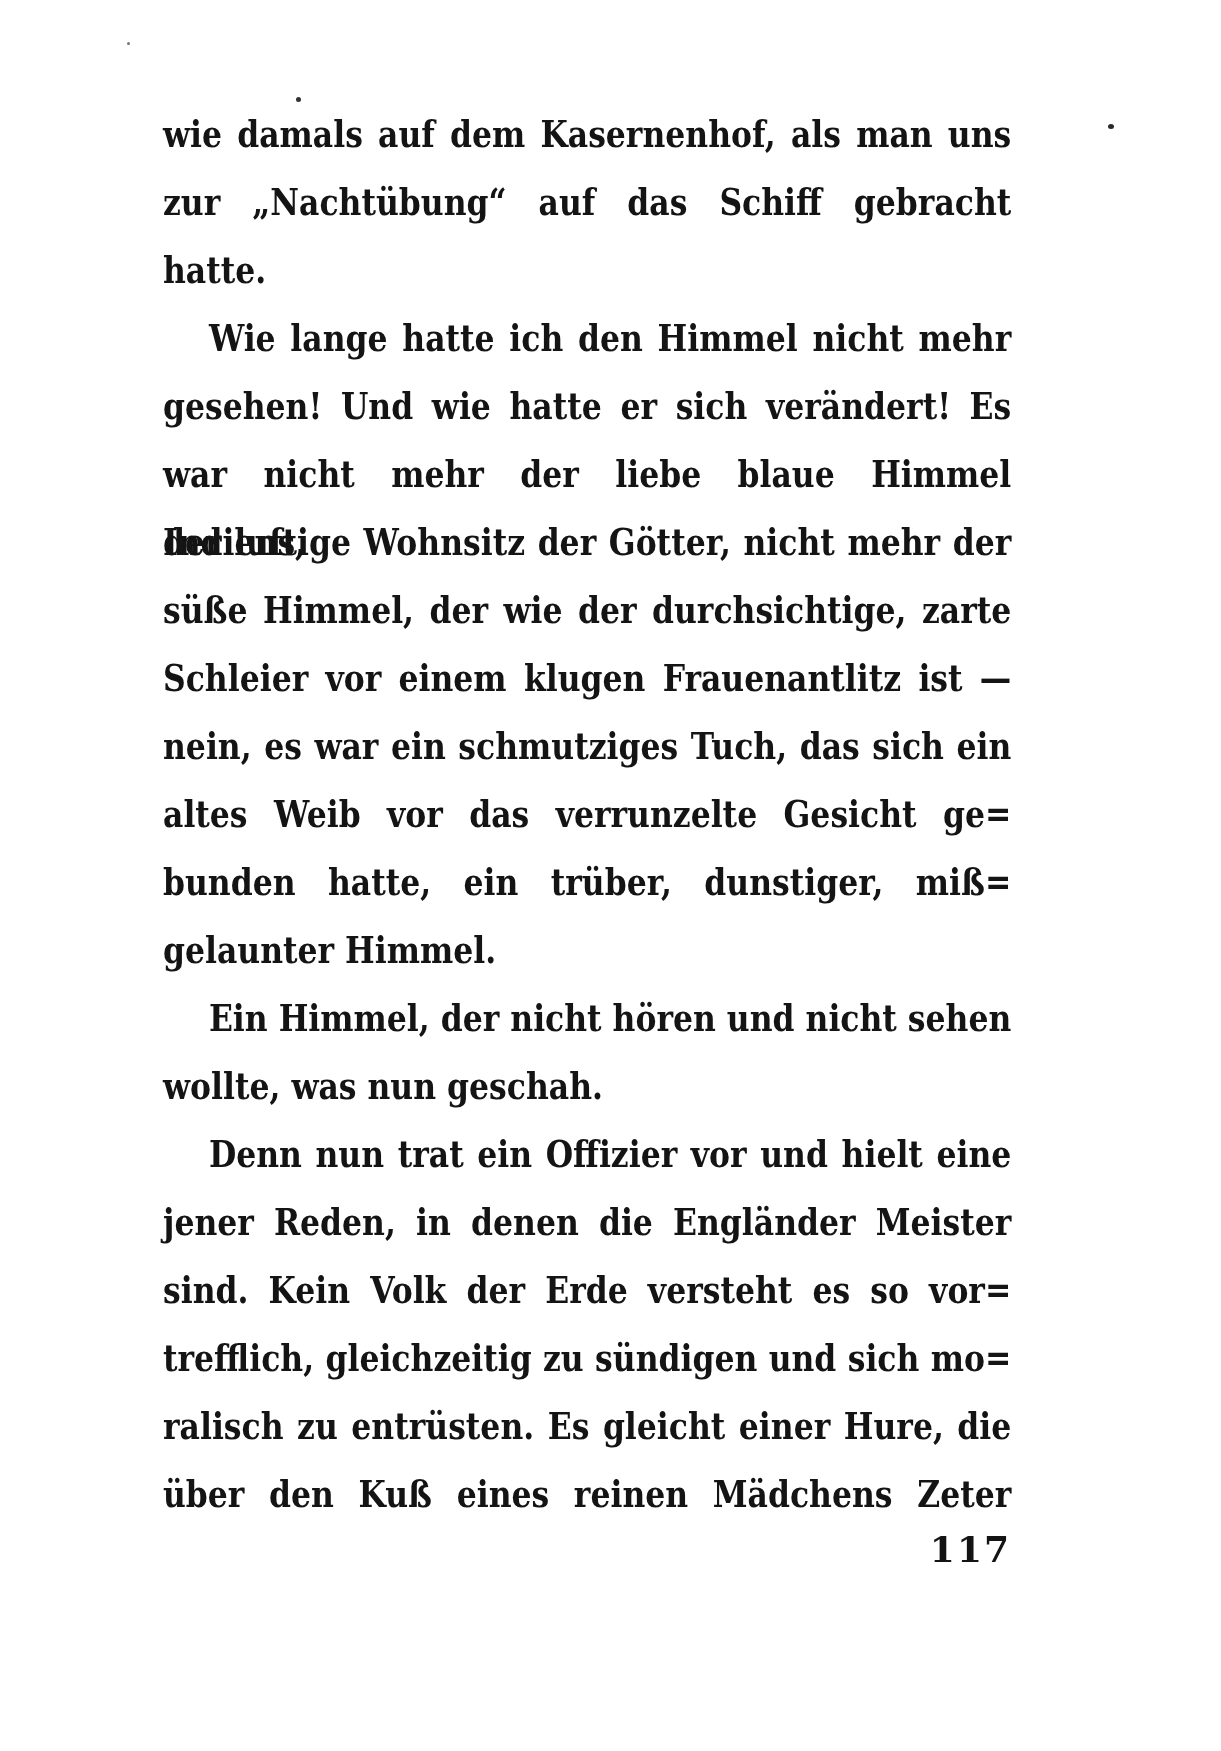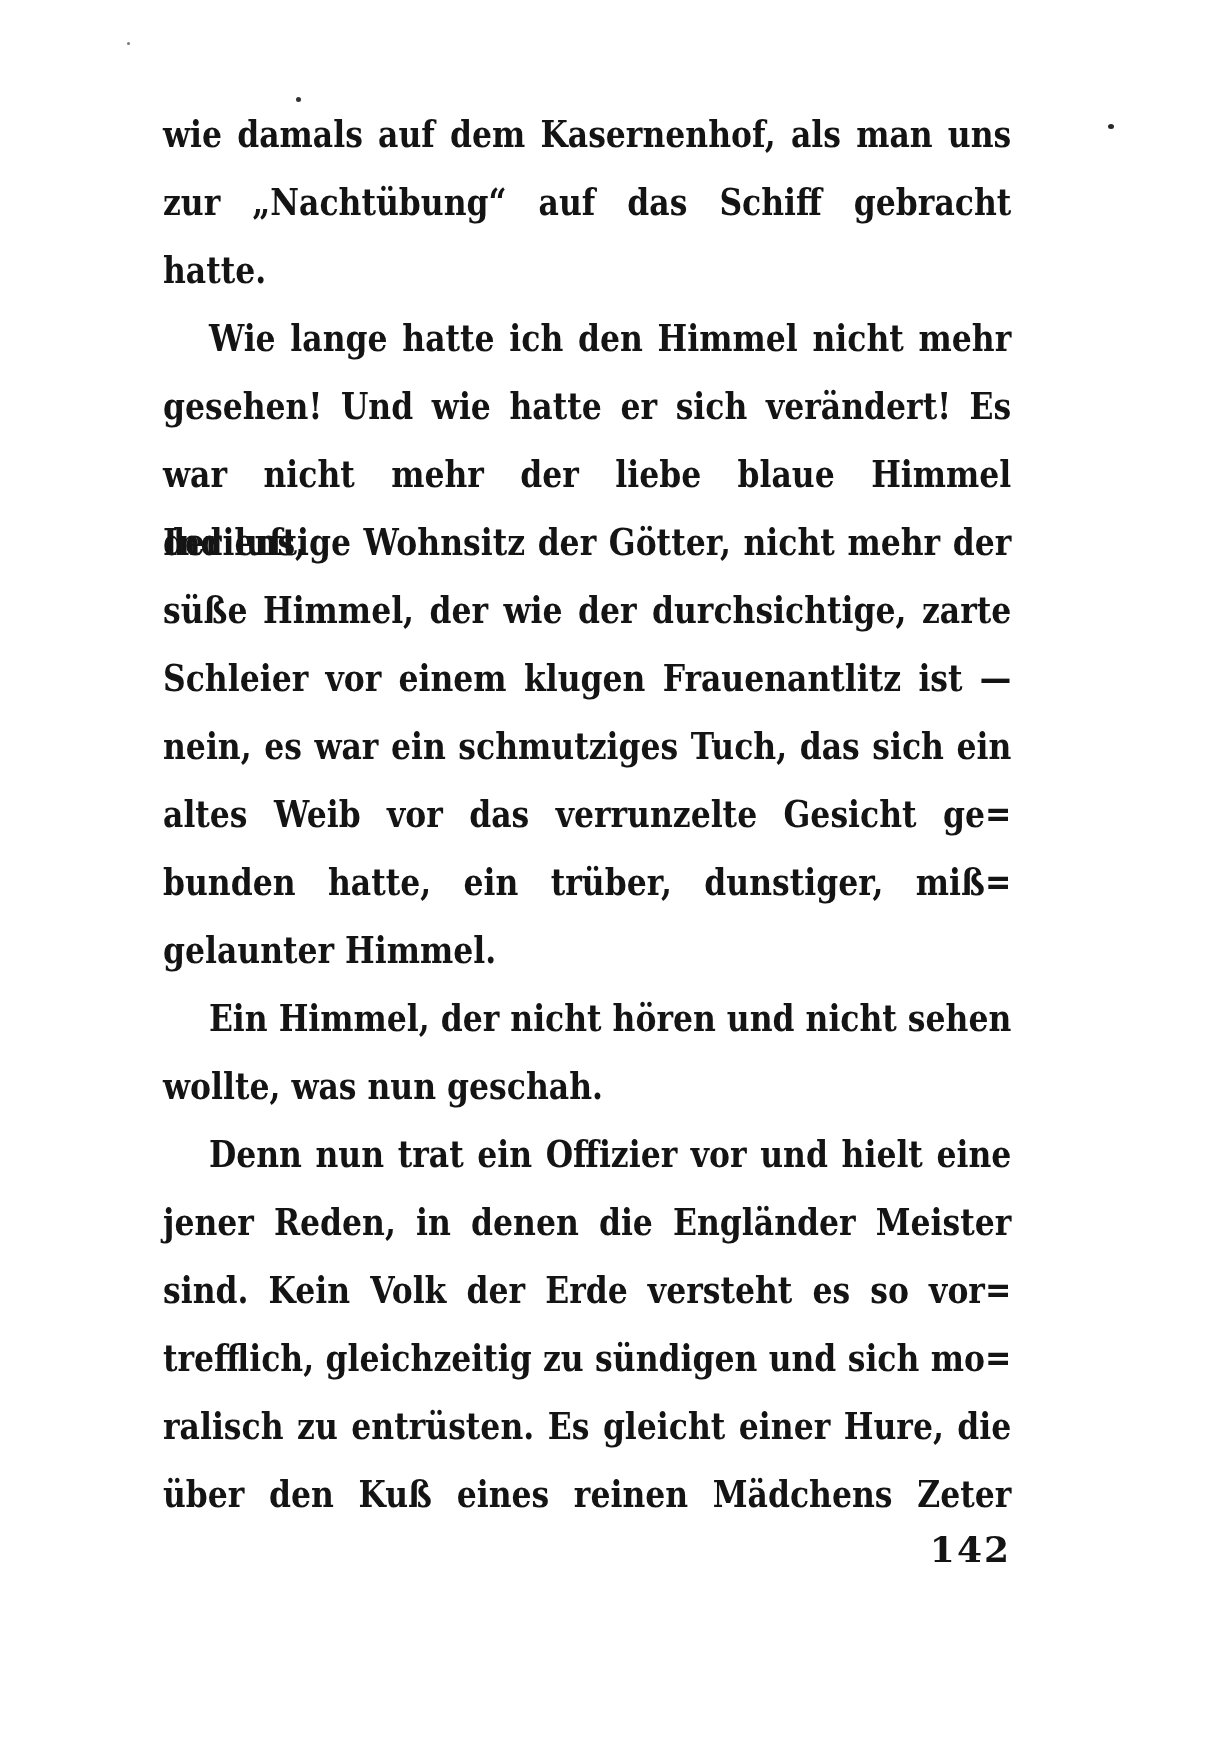--- a/index.html
+++ b/index.html
@@ -84,20 +84,20 @@
       <div class="line just indent">Ein Himmel, der nicht hören und nicht sehen</div>
       <div class="line">wollte, was nun geschah.</div>
       <div class="line just indent">Denn nun trat ein Offizier vor und hielt eine</div>
       <div class="line just">jener Reden, in denen die Engländer Meister</div>
       <div class="line just">sind. Kein Volk der Erde versteht es so vor=</div>
       <div class="line just">trefflich, gleichzeitig zu sündigen und sich mo=</div>
       <div class="line just">ralisch zu entrüsten. Es gleicht einer Hure, die</div>
       <div class="line just">über den Kuß eines reinen Mädchens Zeter</div>
     </div>
 
-  <div class="page-number">142</div>
+  <div class="page-number">117</div>
 
   <div class="speck s1"></div>
   <div class="speck s2"></div>
   <div class="speck s3"></div>
   <div class="speck s4"></div>
 
 </div>
 
 </body></html>

